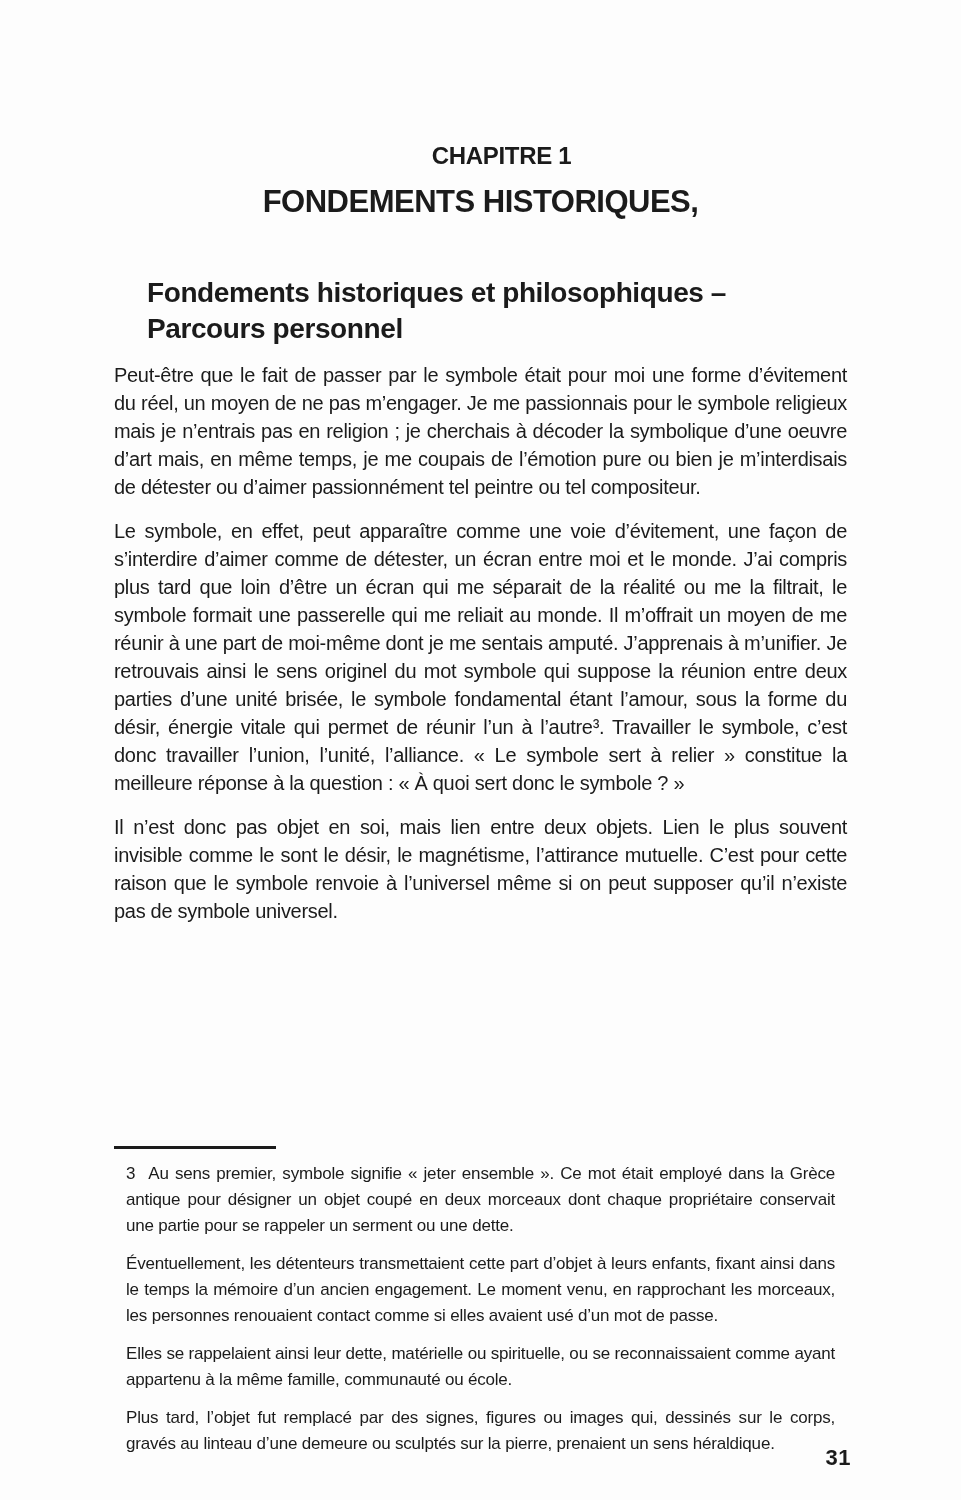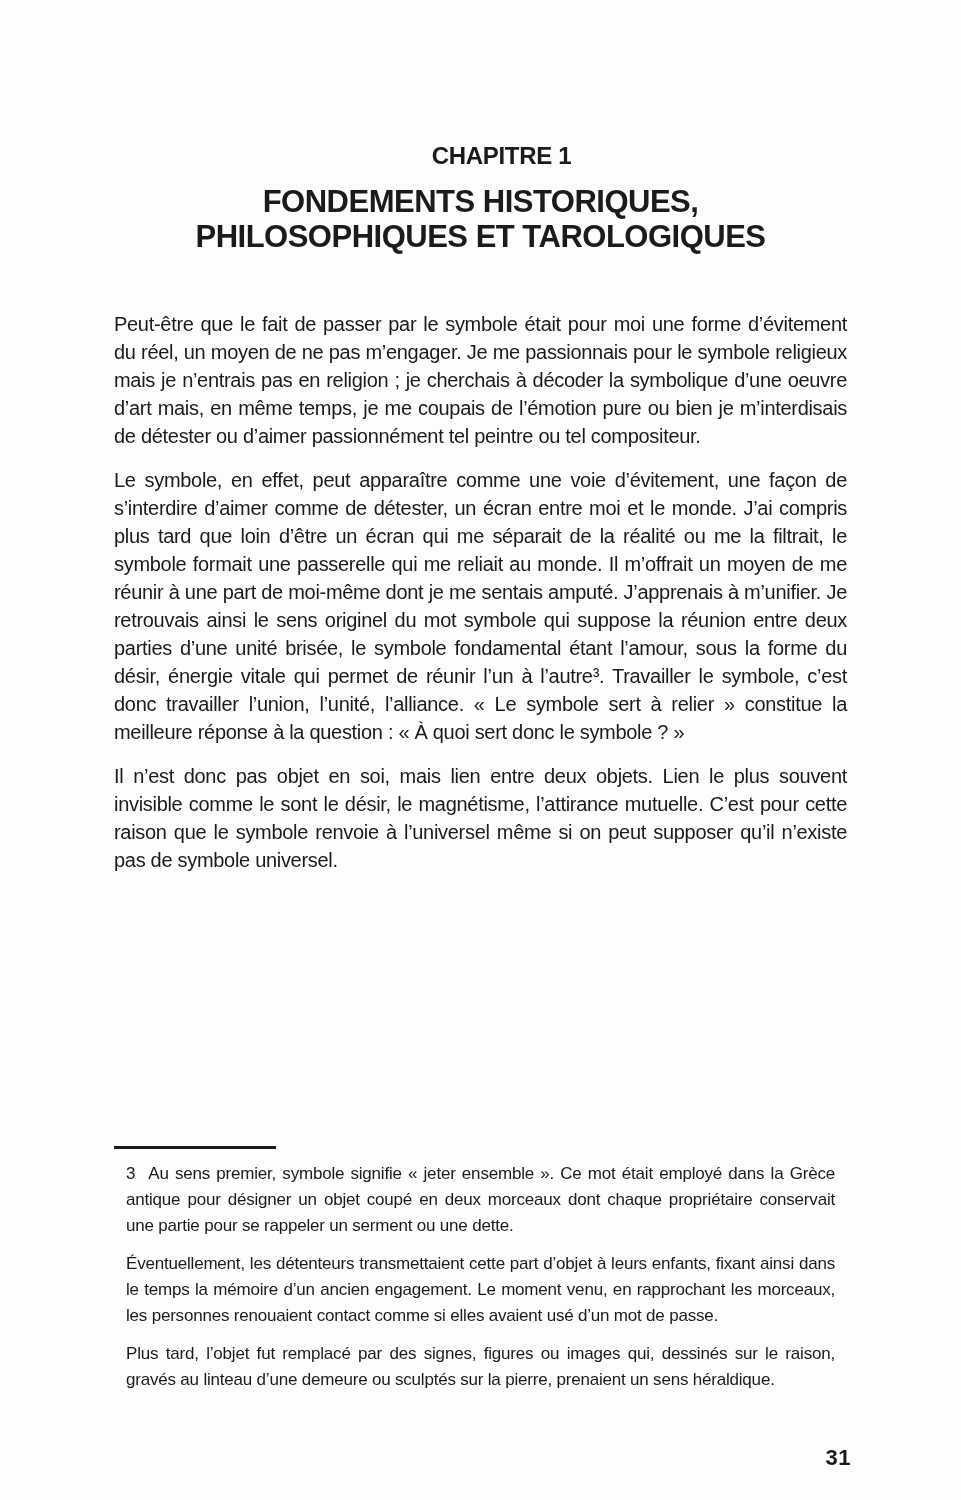--- a/index.html
+++ b/index.html
@@ -89,37 +89,39 @@
 </style>
 </head>
 <body>
 
 <div class="page">
 
   <header class="chapter-header">
     <div class="chapter-label">CHAPITRE 1</div>
     <h1 class="chapter-title">
       <span class="title-line">FONDEMENTS HISTORIQUES,</span>
-      <span class="title-line">PHILOSOPHIQUES ET TAROLOGIQUES</span>
     </h1>
   </header>
 
   <h2 class="section-heading">
+    <span class="heading-line">Fondements historiques et philosophiques –</span>
+    <span class="heading-line">Parcours personnel</span>
   </h2>
 
   <section class="body-text">
     <p class="body-paragraph">Peut-être que le fait de passer par le symbole était pour moi une forme d’évitement du réel, un moyen de ne pas m’engager. Je me passionnais pour le symbole religieux mais je n’entrais pas en religion&nbsp;; je cherchais à décoder la symbolique d’une oeuvre d’art mais, en même temps, je me coupais de l’émotion pure ou bien je m’interdisais de détester ou d’aimer passionnément tel peintre ou tel compositeur.</p>
     <p class="body-paragraph">Le symbole, en effet, peut apparaître comme une voie d’évitement, une façon de s’interdire d’aimer comme de détester, un écran entre moi et le monde. J’ai compris plus tard que loin d’être un écran qui me séparait de la réalité ou me la filtrait, le symbole formait une passerelle qui me reliait au monde. Il m’offrait un moyen de me réunir à une part de moi-même dont je me sentais amputé. J’apprenais à m’unifier. Je retrouvais ainsi le sens originel du mot symbole qui suppose la réunion entre deux parties d’une unité brisée, le symbole fondamental étant l’amour, sous la forme du désir, énergie vitale qui permet de réunir l’un à l’autre³. Travailler le symbole, c’est donc travailler l’union, l’unité, l’alliance. «&nbsp;Le symbole sert à relier&nbsp;» constitue la meilleure réponse à la question&nbsp;: «&nbsp;À quoi sert donc le symbole&nbsp;?&nbsp;»</p>
     <p class="body-paragraph">Il n’est donc pas objet en soi, mais lien entre deux objets. Lien le plus souvent invisible comme le sont le désir, le magnétisme, l’attirance mutuelle. C’est pour cette raison que le symbole renvoie à l’universel même si on peut supposer qu’il n’existe pas de symbole universel.</p>
   </section>
 
   <footer class="footnote">
     <div class="footnote-rule"></div>
     <p class="footnote-paragraph">
       <span class="footnote-marker">3</span><span>Au sens premier, symbole signifie «&nbsp;jeter ensemble&nbsp;». Ce mot était employé dans la Grèce antique pour désigner un objet coupé en deux morceaux dont chaque propriétaire conservait une partie pour se rappeler un serment ou une dette.</span>
     </p>
     <p class="footnote-paragraph">Éventuellement, les détenteurs transmettaient cette part d’objet à leurs enfants, fixant ainsi dans le temps la mémoire d’un ancien engagement. Le moment venu, en rapprochant les morceaux, les personnes renouaient contact comme si elles avaient usé d’un mot de passe.</p>
-    <p class="footnote-paragraph">Plus tard, l’objet fut remplacé par des signes, figures ou images qui, dessinés sur le raison, gravés au linteau d’une demeure ou sculptés sur la pierre, prenaient un sens héraldique.</p>
+    <p class="footnote-paragraph">Elles se rappelaient ainsi leur dette, matérielle ou spirituelle, ou se reconnaissaient comme ayant appartenu à la même famille, communauté ou école.</p>
+    <p class="footnote-paragraph">Plus tard, l’objet fut remplacé par des signes, figures ou images qui, dessinés sur le corps, gravés au linteau d’une demeure ou sculptés sur la pierre, prenaient un sens héraldique.</p>
   </footer>
 
   <div class="page-number">31</div>
 
 </div>
 
 </body></html>

